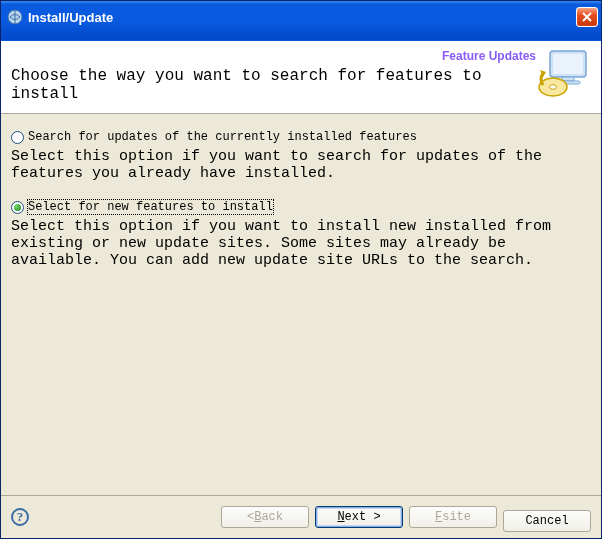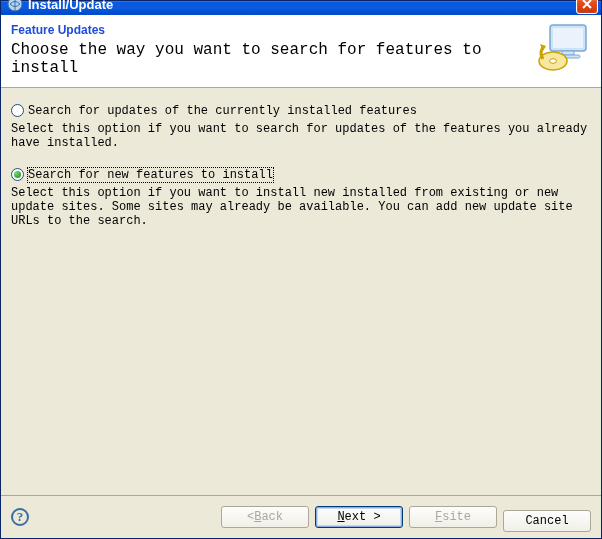--- a/index.html
+++ b/index.html
@@ -11,21 +11,21 @@
   }
   .window {
     width: 602px;
     height: 539px;
     border: 1px solid #0a246a;
     background: #ece9d8;
     display: flex;
     flex-direction: column;
   }
   .titlebar {
-    height: 14px;
+    height: 40px;
     background: linear-gradient(to bottom, #3b8af0 0%, #0a5ae0 8%, #0a5ae0 50%, #0048c8 95%, #0a5ae0 100%);
     display: flex;
     align-items: center;
     padding: 0 3px 8px 6px;
     color: #fff;
     font-family: Tahoma, sans-serif;
     font-size: 13px;
     font-weight: bold;
   }
   .app-icon {
@@ -50,22 +50,23 @@
     padding:8px 10px 10px 10px;
     display:flex;
     align-items:flex-start;
     min-height:62px;
   }
   .header-text { flex:1; }
   .header-title {
     font-family: Tahoma, sans-serif;
     font-weight:bold;
     font-size:12px;
-    color:#1d4ed8;
+    color:#8b5cf6;
     margin-bottom:4px;
+    text-align:right;
   }
   .header-desc {
     font-family: "Courier New", monospace;
     font-size:16px;
     color:#000;
   }
   .header-icon {
     width:55px; height:50px;
     position:relative;
   }
@@ -73,21 +74,21 @@
   .content {
     flex:1;
     background:#ece9d8;
     padding:16px 10px 10px 10px;
     border-bottom:1px solid #aca899;
     overflow:hidden;
   }
 
   .opt-row {
     display:flex;
-    align-items:flex-start;
+    align-items:flex-end;
     margin-bottom:4px;
   }
   .radio {
     width:13px; height:13px;
     border:1px solid #1c5180;
     border-radius:50%;
     background:#fff;
     margin-right:4px;
     position:relative;
     flex-shrink:0;
@@ -104,21 +105,21 @@
     font-family: "Courier New", monospace;
     font-size:12px;
     color:#000;
   }
   .opt-label.focus {
     outline:1px dotted #000;
     outline-offset:0;
   }
   .opt-desc {
     font-family:"Courier New", monospace;
-    font-size:12px;
+    font-size:15px;
     color:#000;
     margin:0 0 18px 0;
   }
 
   .button-bar {
     height:42px;
     background:#ece9d8;
     display:flex;
     align-items:center;
     padding:0 10px;
@@ -203,21 +204,21 @@
   <div class="content">
 
     <div class="opt-row">
       <span class="radio"></span>
       <span class="opt-label">Search for updates of the currently installed features</span>
     </div>
     <div class="opt-desc">Select this option if you want to search for updates of the features you already have installed.</div>
 
     <div class="opt-row">
       <span class="radio selected"></span>
-      <span class="opt-label focus">Search for new features to install</span>
+      <span class="opt-label focus">Select for new features to install</span>
     </div>
     <div class="opt-desc">Select this option if you want to install new installed from existing or new update sites. Some sites may already be available. You can add new update site URLs to the search.</div>
 
   </div>
 
   <div class="button-bar">
     <div class="help-icon">?</div>
     <div class="btn-spacer"></div>
     <div class="btn disabled">
       <span>&lt; </span>

